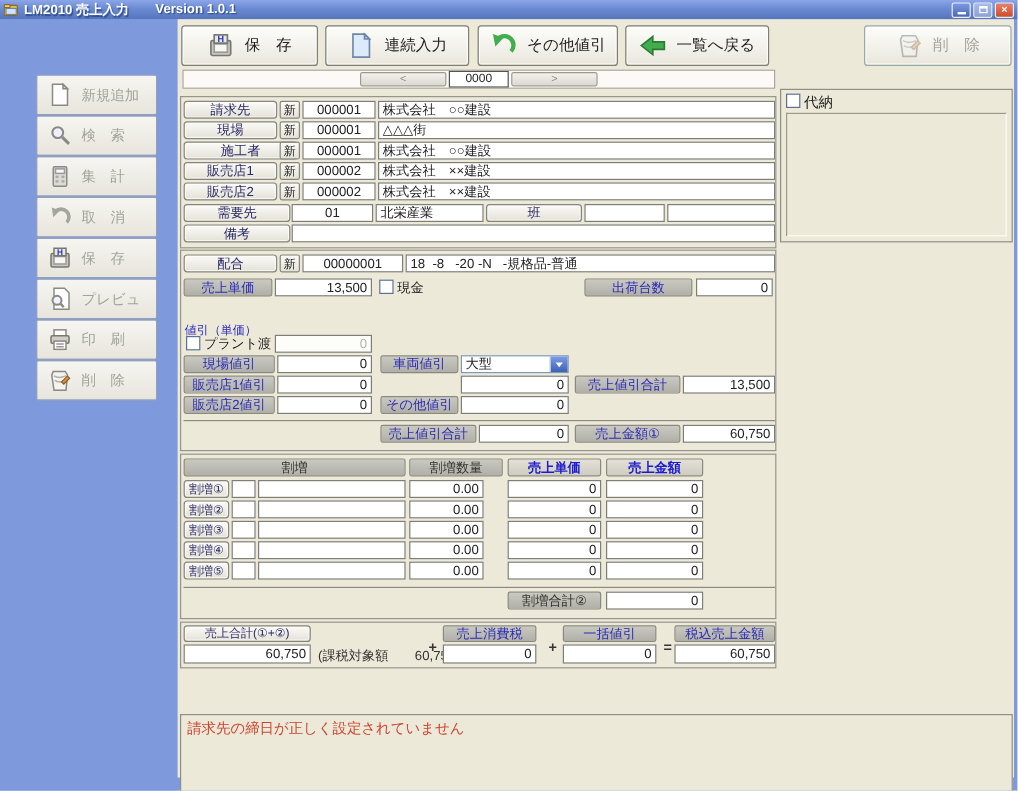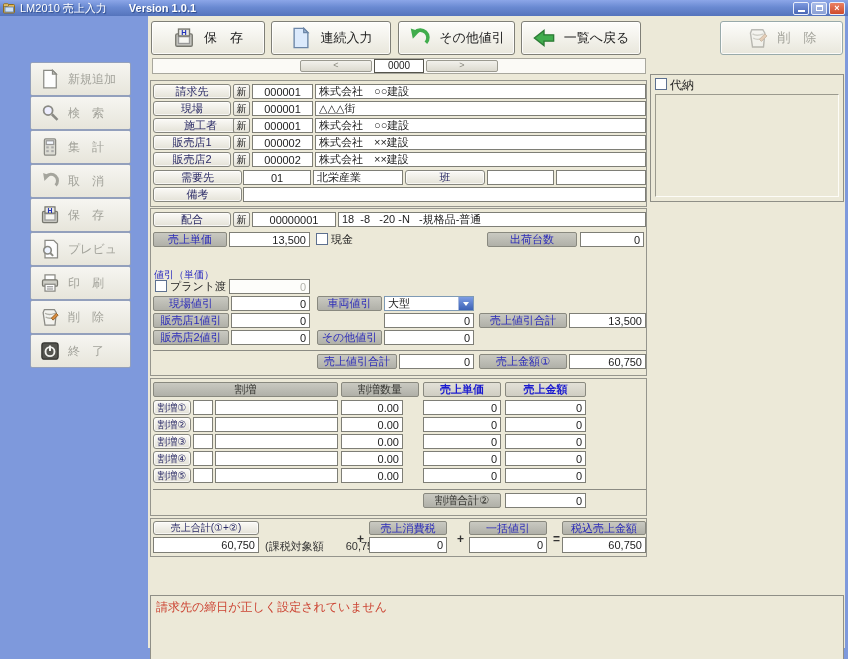--- a/index.html
+++ b/index.html
@@ -5,21 +5,21 @@
   * { margin:0; padding:0; box-sizing:border-box; }
   html,body { width:848px; height:659px; }
   body { font-family:"Liberation Sans","DejaVu Sans",sans-serif; font-size:11px; color:#222; }
 
   .window { position:relative; width:848px; height:659px; background:#7e99dc; overflow:hidden; }
 
   
   .titlebar { position:absolute; top:0; left:0; width:848px; height:16px;
     background:linear-gradient(180deg,#8ca6e8 0%,#6a8ad2 45%,#5574bc 100%);
     display:flex; align-items:center; padding:0 3px; }
-  .titlebar .ttl { color:#fff; font-weight:normal; font-size:11px; margin-left:4px; text-shadow:1px 1px 1px #2c4a8a; }
+  .titlebar .ttl { color:#fff; font-weight:bold; font-size:11px; margin-left:4px; text-shadow:1px 1px 1px #2c4a8a; }
   .titlebar .ver { color:#fff; font-weight:bold; font-size:11px; margin-left:22px; text-shadow:1px 1px 1px #2c4a8a; }
   .winbtns { margin-left:auto; display:flex; gap:2px; }
   .winbtn { width:16px; height:13px; border:1px solid #e9eefb; border-radius:2px;
     display:flex; align-items:center; justify-content:center; color:#fff; font-size:9px; line-height:9px; }
   .winbtn.min { background:linear-gradient(#7d9ae0,#4a67b4); }
   .winbtn.min i { display:block; width:7px; height:2px; background:#fff; margin-top:6px; }
   .winbtn.max { background:linear-gradient(#a9bce8,#8ba0d4); }
   .winbtn.max i { display:block; width:7px; height:6px; border:1px solid #fff; border-top-width:2px; }
   .winbtn.cls { background:linear-gradient(#ea8163,#cf4a2c); font-weight:bold; }
   .appicon { width:13px; height:11px; }
@@ -176,28 +176,20 @@
       <span class="lab">印　刷</span>
     </div>
     <div class="sbtn" style="top:284px">
       <svg class="icn" viewBox="0 0 16 16">
           <path d="M3.5 2h8l1.5 2.5-1 10h-8l-1.5-10z" fill="#f3f3ef" stroke="#8a8a84"></path>
           <path d="M4 5 q3 2 8 0 M4.5 8 q3 2 7 0" fill="none" stroke="#b0b0a8"></path>
           <path d="M9 9 l4 -4 1.5 1.5 -4 4z" fill="#d98b3e" stroke="#8a5a20" stroke-width="0.7"></path>
         </svg>
       <span class="lab">削　除</span>
     </div>
-    <div class="sbtn" style="top:318px">
-      <svg class="icn" viewBox="0 0 16 16">
-          <rect x="1.5" y="1.5" width="13" height="13" rx="2" fill="#54544e" stroke="#33332f"></rect>
-          <circle cx="8" cy="8.5" r="3.6" fill="none" stroke="#f2f2ee" stroke-width="1.5"></circle>
-          <line x1="8" y1="3.5" x2="8" y2="8" stroke="#f2f2ee" stroke-width="1.6"></line>
-        </svg>
-      <span class="lab">終　了</span>
-    </div>
   </div>
 
   <div class="main">
 
     <div class="tbtn" style="left:3px;top:5px;width:114px">
       <svg class="icn" viewBox="0 0 16 16">
           <rect x="2" y="5" width="12" height="9" rx="1" fill="#c8c8c2" stroke="#77776f"></rect>
           <rect x="4" y="7" width="8" height="5" fill="#f6f6f2" stroke="#999"></rect>
           <rect x="4" y="1.5" width="8" height="5" fill="#e8e8e4" stroke="#77776f"></rect>
           <text x="6" y="6" font-size="5.5" fill="#2233bb" font-weight="bold">H</text>

